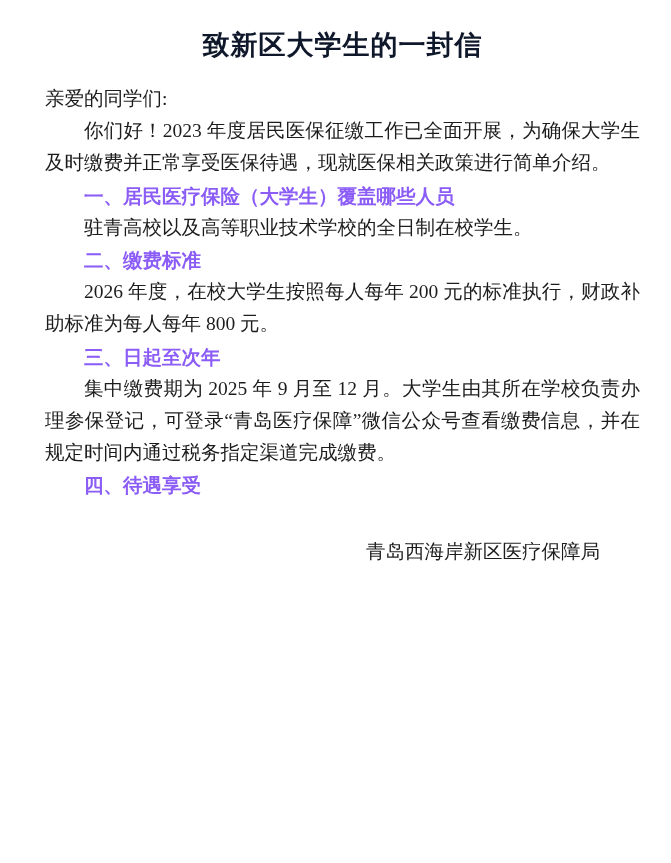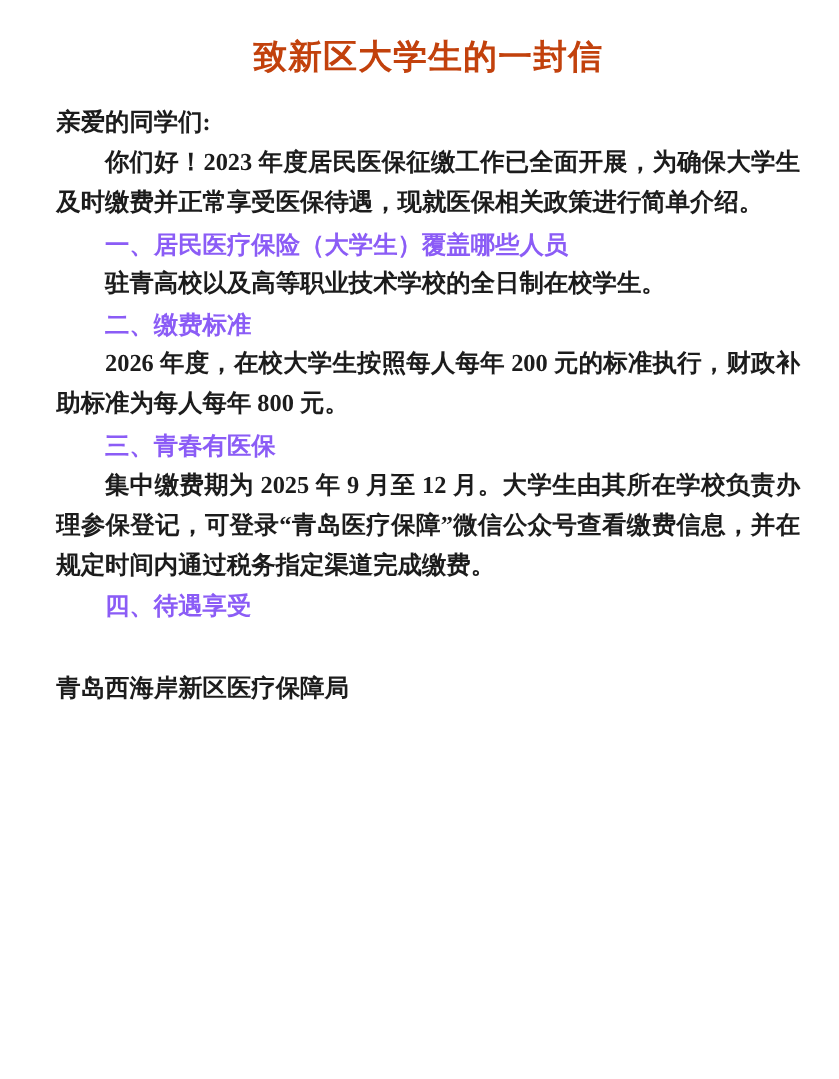--- a/index.html
+++ b/index.html
@@ -21,50 +21,49 @@
     padding: 24px 31px 0 45px;
     background: #ffffff;
   }
   .doc-title {
     margin: 4px 0 0 0;
     text-align: center;
     font-family: "Liberation Sans", sans-serif;
     font-weight: 700;
     font-size: 27px;
     line-height: 34px;
-    color: #c2410c;
+    color: #0f172a;
     letter-spacing: 1px;
   }
   .doc-body {
     margin-top: 21px;
     font-size: 19.5px;
     line-height: 32.2px;
     text-align: justify;
     text-justify: inter-ideograph;
   }
   .doc-body p {
     margin: 0;
-    font-weight: bold;
   }
   .salutation {
     text-indent: 0;
   }
   .para {
     text-indent: 2em;
   }
   .heading {
     text-indent: 2em;
     font-family: "Liberation Sans", sans-serif;
     font-weight: 700;
     color: #8b5cf6;
     text-align: left;
   }
   .signature {
     margin-top: 34px !important;
-    text-align: left;
+    text-align: right;
     padding-right: 40px;
   }
 </style>
 </head>
 <body>
 
 <div class="page">
 
   <h1 class="doc-title">致新区大学生的一封信</h1>
 
@@ -75,21 +74,21 @@
     <p class="para">你们好！2023 年度居民医保征缴工作已全面开展，为确保大学生及时缴费并正常享受医保待遇，现就医保相关政策进行简单介绍。</p>
 
     <p class="heading">一、居民医疗保险（大学生）覆盖哪些人员</p>
 
     <p class="para">驻青高校以及高等职业技术学校的全日制在校学生。</p>
 
     <p class="heading">二、缴费标准</p>
 
     <p class="para">2026 年度，在校大学生按照每人每年 200 元的标准执行，财政补助标准为每人每年 800 元。</p>
 
-    <p class="heading">三、青春有医保</p>
+    <p class="heading">三、日起至次年</p>
 
     <p class="para">集中缴费期为 2025 年 9 月至 12 月。大学生由其所在学校负责办理参保登记，可登录“青岛医疗保障”微信公众号查看缴费信息，并在规定时间内通过税务指定渠道完成缴费。</p>
 
     <p class="heading">四、待遇享受</p>
 
 
 
     <p class="signature">青岛西海岸新区医疗保障局</p>
 
   </div>

